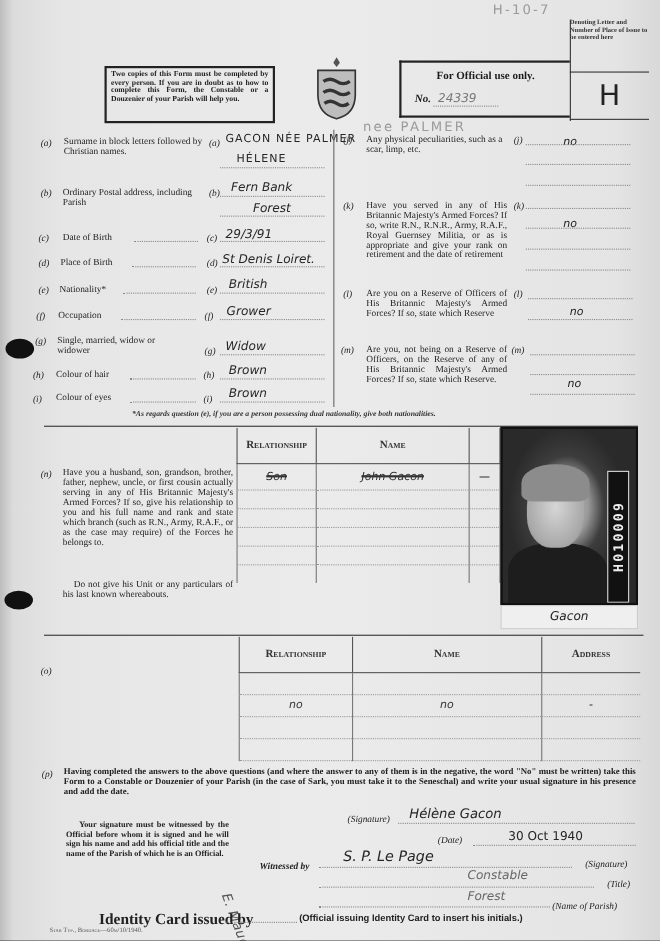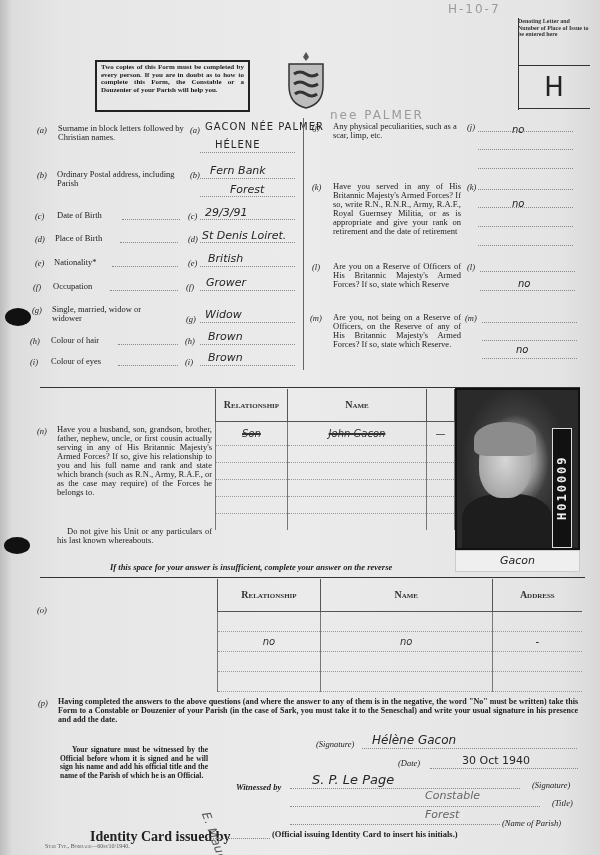--- a/index.html
+++ b/index.html
@@ -46,20 +46,24 @@
   <div class="abs pencil" style="left:448px;top:2px;font-size:12px">H-10-7</div>
 
   <div class="abs notice">Two copies of this Form must be completed by every person. If you are in doubt as to how to complete this Form, the Constable or a Douzenier of your Parish will help you.</div>
 
   <svg class="abs crest" viewBox="0 0 42 60">
     <path d="M21 2 l3 5 l-3 4 l-3 -4z" fill="#555"></path>
     <path d="M4 14 h34 v22 q0 18 -17 22 q-17 -4 -17 -22z" fill="#bdbdbd" stroke="#333" stroke-width="1.5"></path>
     <path d="M9 24 q6 -4 12 0 q6 4 12 0 M9 34 q6 -4 12 0 q6 4 12 0 M10 44 q5 -4 11 0 q6 4 11 0" stroke="#333" stroke-width="3" fill="none"></path>
   </svg>
 
+  <div class="abs official">
+    <div class="lbl">For Official use only.</div>
+    <div class="no"><span style="all:unset">No.</span> <span>24339</span></div>
+  </div>
   <div class="line" style="left:518px;top:18px;width:1px;height:92px"></div>
   <div class="abs denote">Denoting Letter and Number of Place of Issue to be entered here</div>
   <div class="line" style="left:518px;top:65px;width:72px;height:1px"></div>
   <div class="abs hbox">H</div>
   <div class="line" style="left:518px;top:108px;width:72px;height:1px"></div>
 
   <div class="abs pencil" style="left:330px;top:108px;font-size:12px">nee PALMER</div>
 
   <div>
     <div class="ql" style="left:37px;top:125px">(a)</div>
@@ -155,20 +159,21 @@
 
     <div class="ql" style="left:310px;top:313px">(m)</div>
     <div class="q" style="left:333px;top:313px;width:128px;text-align:justify">Are you, not being on a Reserve of Officers, on the Reserve of any of His Britannic Majesty's Armed Forces? If so, state which Reserve.</div>
     <div class="ql" style="left:465px;top:313px">(m)</div>
     <div class="nomark" style="left:516px;top:344px">no</div>
     <div class="dots" style="left:482px;top:322px;width:95px"></div>
     <div class="dots" style="left:482px;top:340px;width:95px"></div>
     <div class="dots" style="left:482px;top:358px;width:95px"></div>
   </div>
 
+  <div class="abs" style="left:120px;top:372px;font-family:'Liberation Serif',serif;font-style:italic;font-weight:bold;font-size:7px;color:#333">*As regards question (e), if you are a person possessing dual nationality, give both nationalities.</div>
 
   <div class="line" style="left:40px;top:387px;width:540px;height:1px"></div>
 
   <div class="ql" style="left:37px;top:426px">(n)</div>
   <div class="q" style="left:57px;top:425px;width:155px;text-align:justify">Have you a husband, son, grandson, brother, father, nephew, uncle, or first cousin actually serving in any of His Britannic Majesty's Armed Forces? If so, give his relationship to you and his full name and rank and state which branch (such as R.N., Army, R.A.F., or as the case may require) of the Forces he belongs to.</div>
   <div class="q" style="left:57px;top:527px;width:155px;text-align:justify;text-indent:10px">Do not give his Unit or any particulars of his last known whereabouts.</div>
 
   <table class="grid" style="left:215px;top:389px;width:240px">
     <thead>
       <tr>
@@ -204,21 +209,20 @@
           <td></td>
         </tr>
       <tr>
           <td style="border-left:1px solid #777;border-bottom:none"></td>
           <td style="border-bottom:none"></td>
           <td style="border-bottom:none"></td>
         </tr>
     </tbody>
   </table>
 
-  <div class="abs" style="left:110px;top:562px;font-family:'Liberation Serif',serif;font-style:italic;font-weight:bold;font-size:8.5px;color:#222">If this space for your answer is insufficient, complete your answer on the reverse</div>
 
   <div class="abs photo">
     <div class="bg"></div>
     <div class="body"></div>
     <div class="face"></div>
     <div class="hair"></div>
     <div class="strip">H010009</div>
   </div>
   <div class="abs photo-cap">Gacon</div>
 
@@ -281,18 +285,18 @@
   <div class="ql" style="left:552px;top:798px">(Title)</div>
 
   <div class="ans" style="left:425px;top:808px;color:#666">Forest</div>
   <div class="dots" style="left:290px;top:824px;width:210px"></div>
   <div class="ql" style="left:502px;top:818px">(Name of Parish)</div>
 
   <div class="abs hand" style="left:212px;top:810px;transform:rotate(70deg);transform-origin:left top;font-size:12px;color:#555">E. Mauger</div>
 
   <div class="abs" style="left:90px;top:829px;font-family:Liberation Serif, serif;font-weight:bold;font-size:14px;color:#222">Identity Card issued by</div>
   <div class="dots" style="left:205px;top:838px;width:65px"></div>
-  <div class="abs" style="left:272px;top:829px;font-family:Liberation Serif, serif;font-weight:bold;font-size:8.5px;color:#222">(Official issuing Identity Card to insert his initials.)</div>
+  <div class="abs" style="left:272px;top:829px;font-family:Liberation Sans, sans-serif;font-weight:bold;font-size:8.5px;color:#222">(Official issuing Identity Card to insert his initials.)</div>
   <div class="abs" style="left:45px;top:843px;font-family:'Liberation Serif',serif;font-variant:small-caps;font-size:6px;color:#555">Star Typ., Bordage—60m/10/1940.</div>
 
   <div class="blot" style="left:5px;top:308px;width:26px;height:18px"></div>
   <div class="blot" style="left:4px;top:537px;width:26px;height:17px"></div>
 </div>
 
 </body></html>

